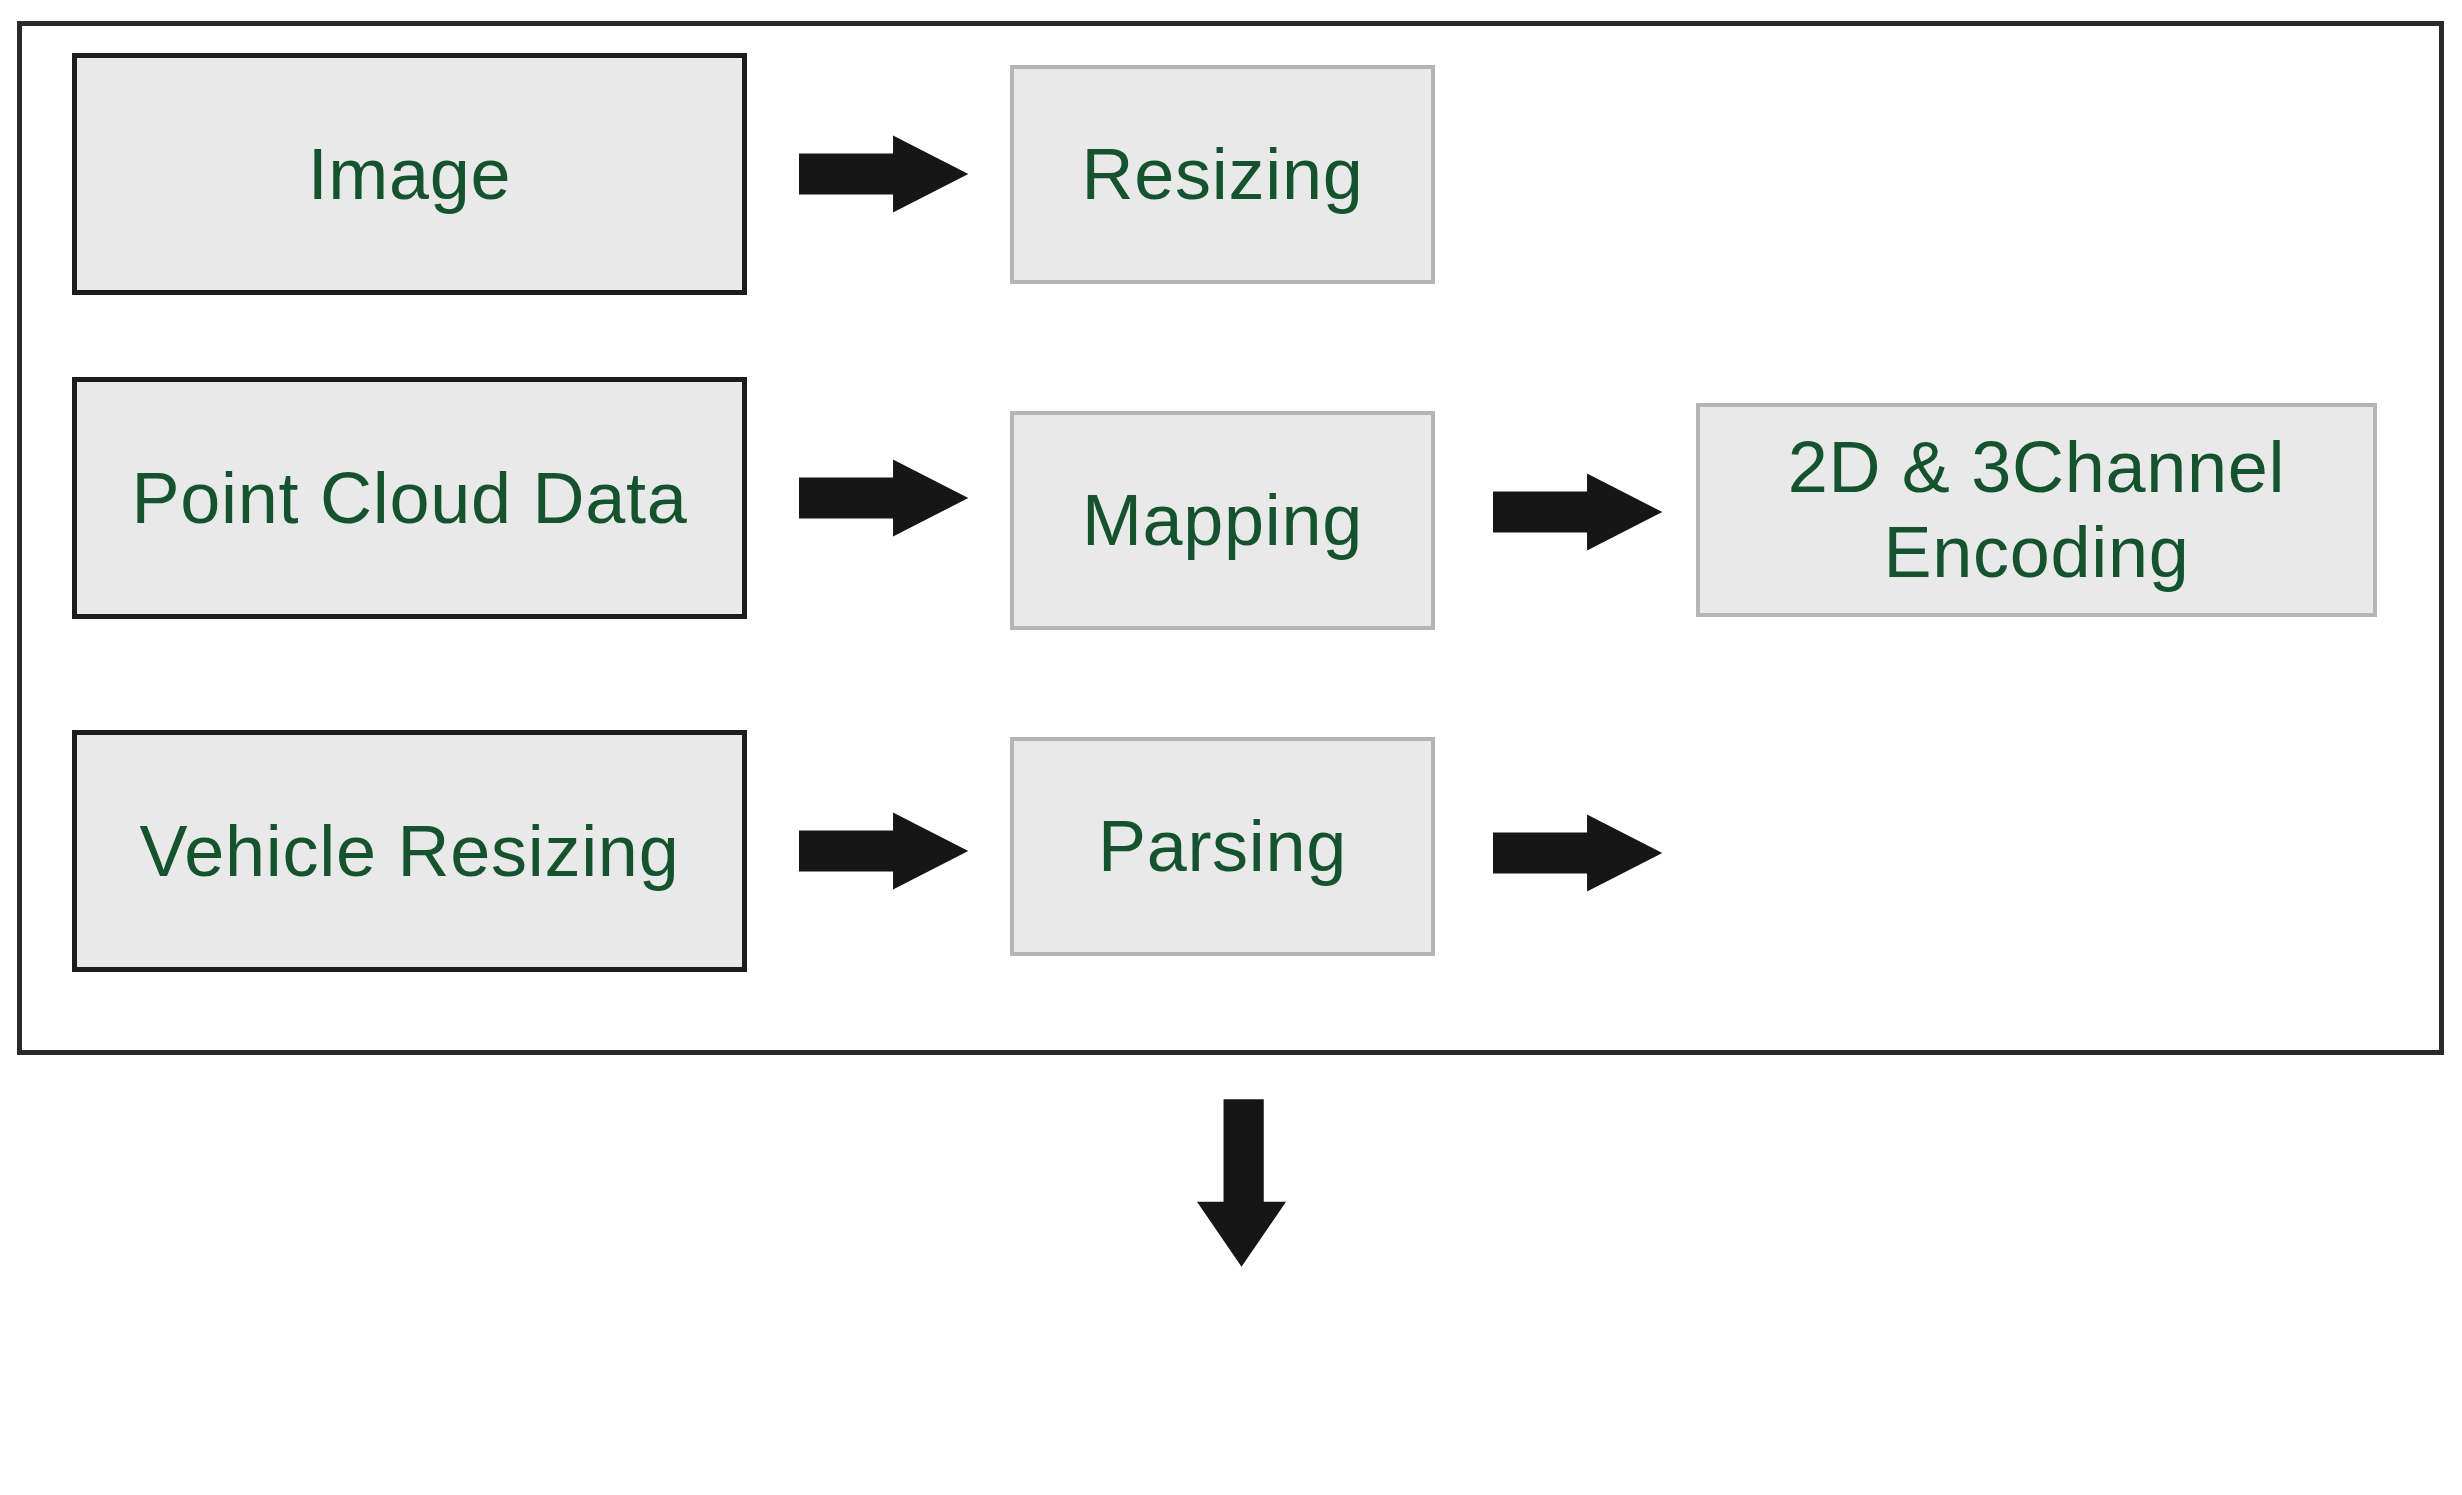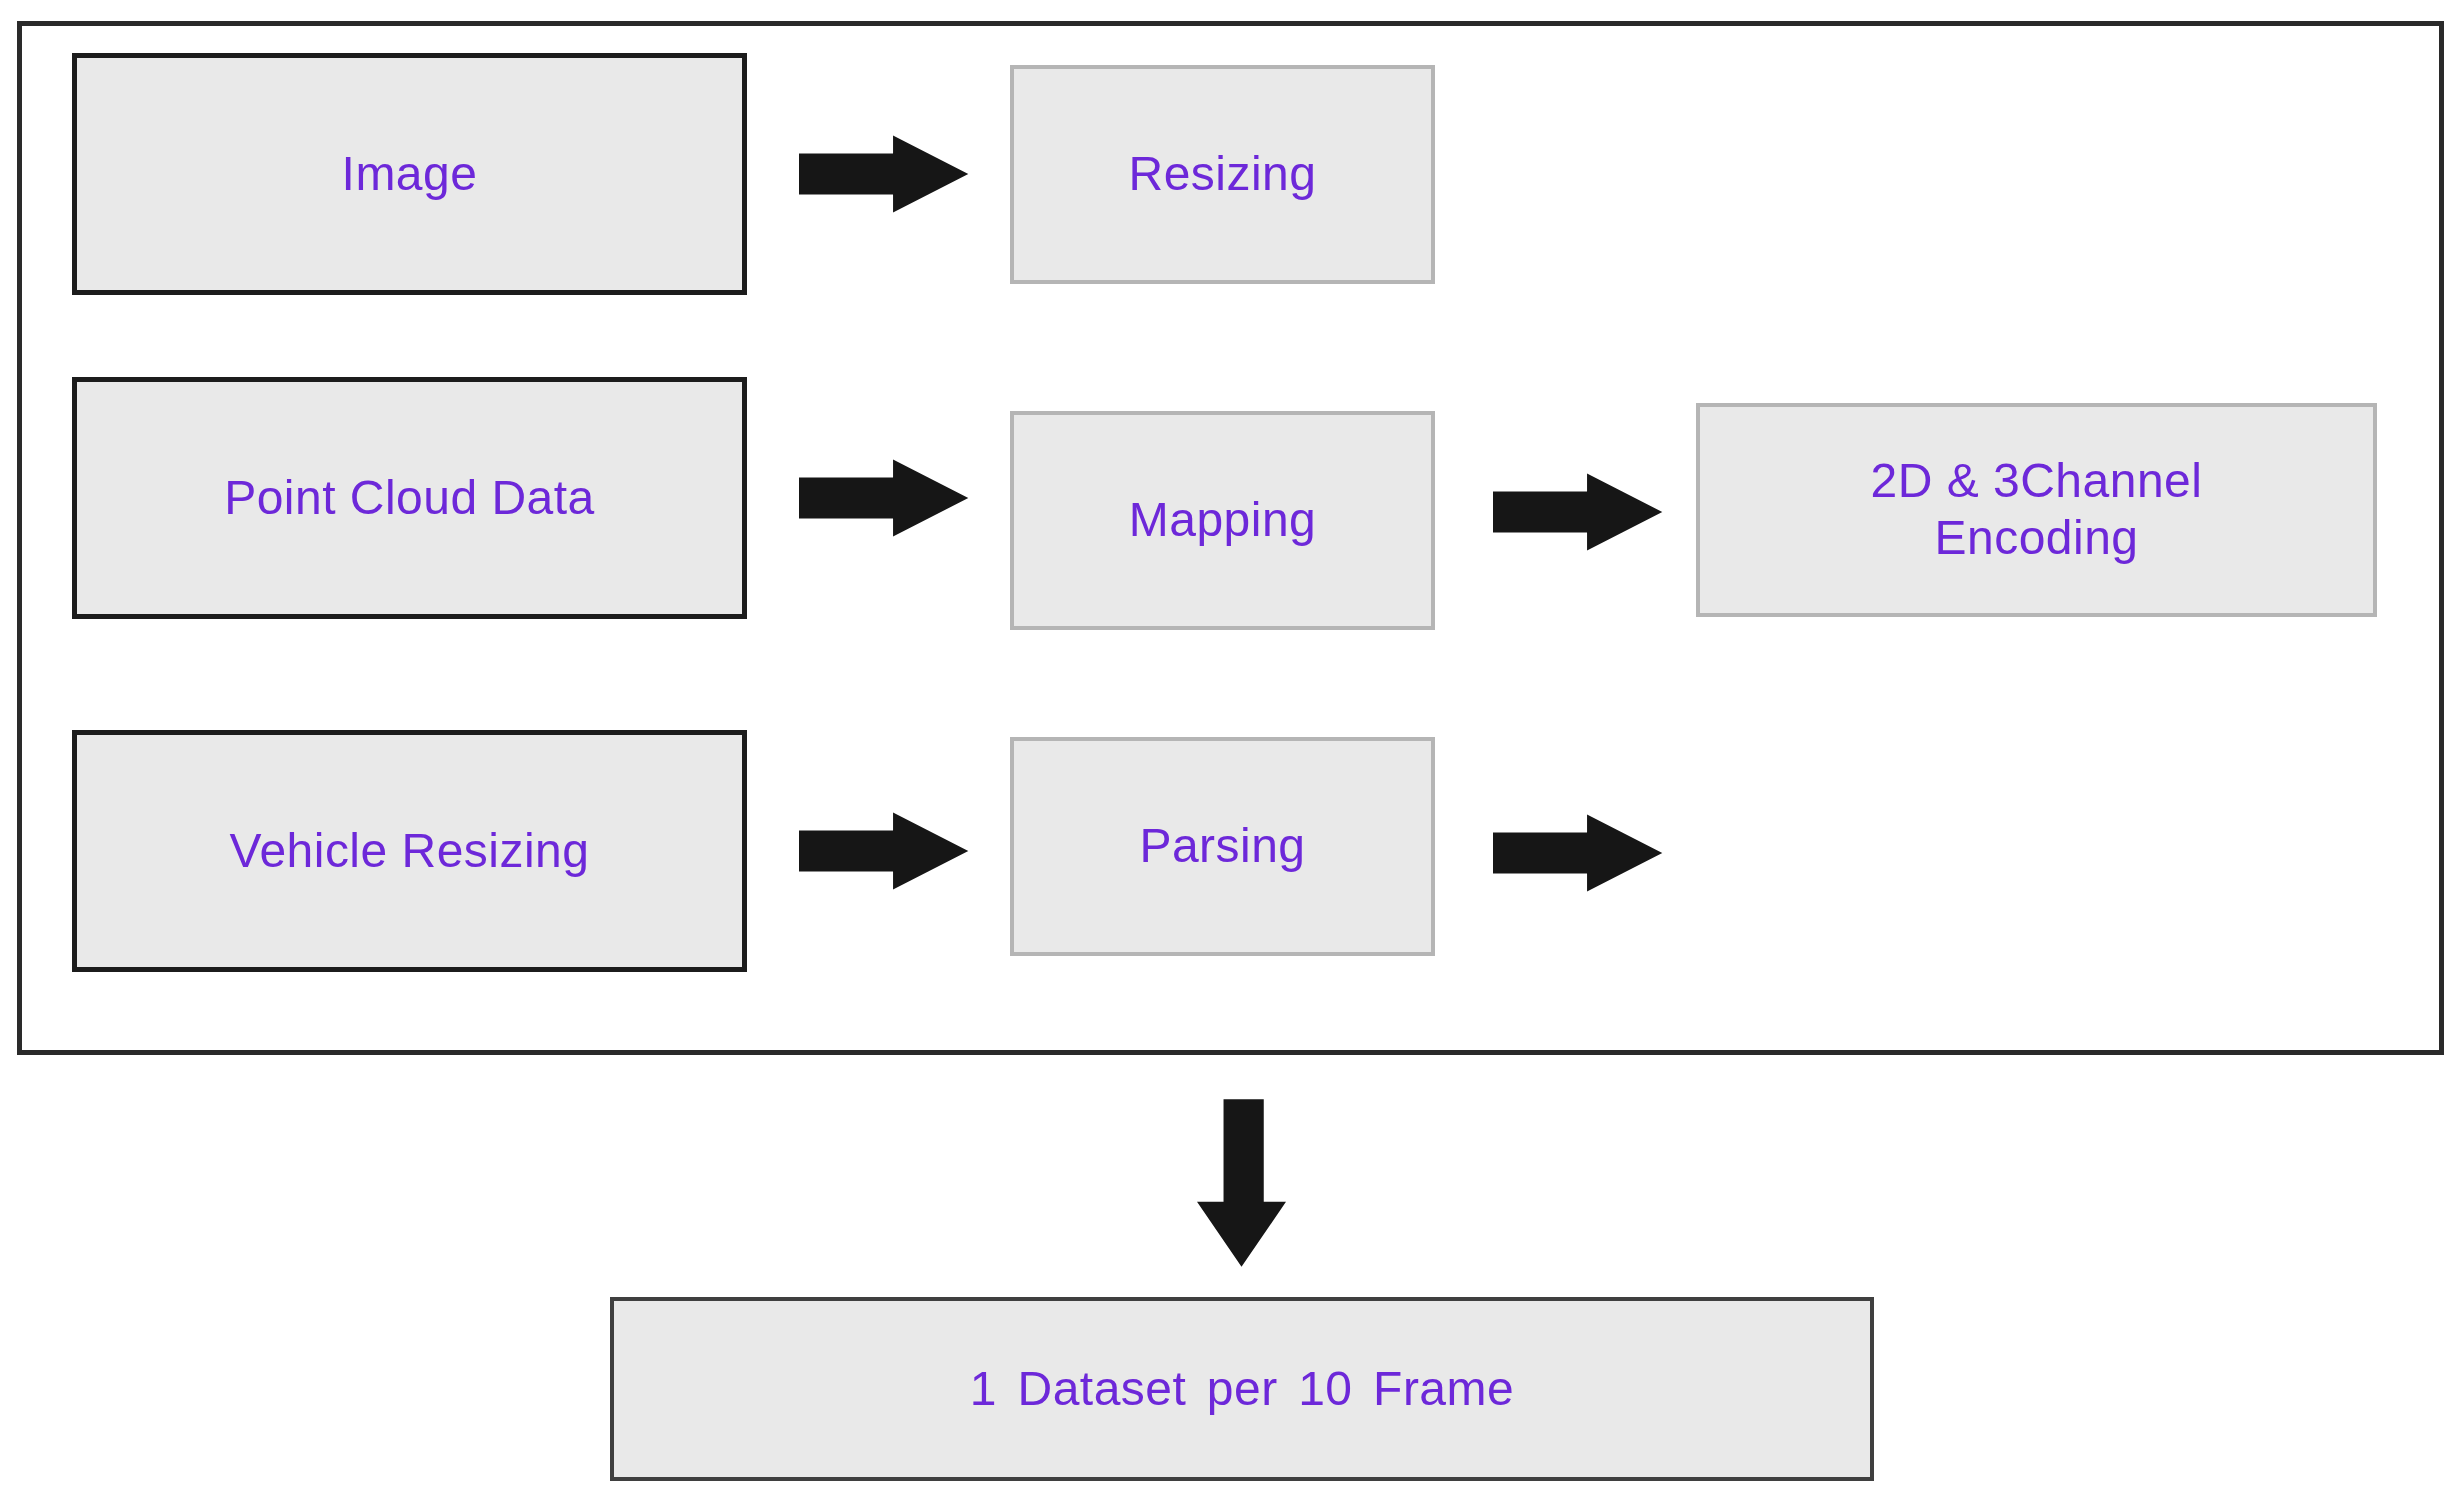--- a/index.html
+++ b/index.html
@@ -28,22 +28,22 @@
   .box {
     position: absolute;
     box-sizing: border-box;
     background: #e9e9e9;
     display: flex;
     align-items: center;
     justify-content: center;
     text-align: center;
   }
   .box .box-label {
-    color: #6d28d9;
-    font-size: 48px;
+    color: #14532d;
+    font-size: 72px;
     line-height: 1.18;
     white-space: pre-line;
     letter-spacing: 0.01em;
   }
   
   .col1 { border: 5.1px solid #1c1c1c; left: 72px; width: 675px; height: 242px; }
   .box-image    { top: 53px;  }
   .box-pcd      { top: 377px; }
   .box-odometry { top: 730px; }
   
@@ -118,18 +118,15 @@
     <span class="box-label">Parsing</span>
   </div>
   <svg class="arrow arr-r3c2" viewBox="0 0 200 100">
     <polygon points="0,26 110,26 110,5 198,50 110,95 110,74 0,74"></polygon>
   </svg>
 
   <svg class="arrow arr-down" viewBox="0 0 104 196">
     <polygon points="31,0 78,0 78,120 104,120 52,196 0,120 31,120"></polygon>
   </svg>
 
-  <div class="box box-result">
-    <span class="box-label">1 Dataset per 10 Frame</span>
-  </div>
 
 </div>
 
 
 </body></html>

